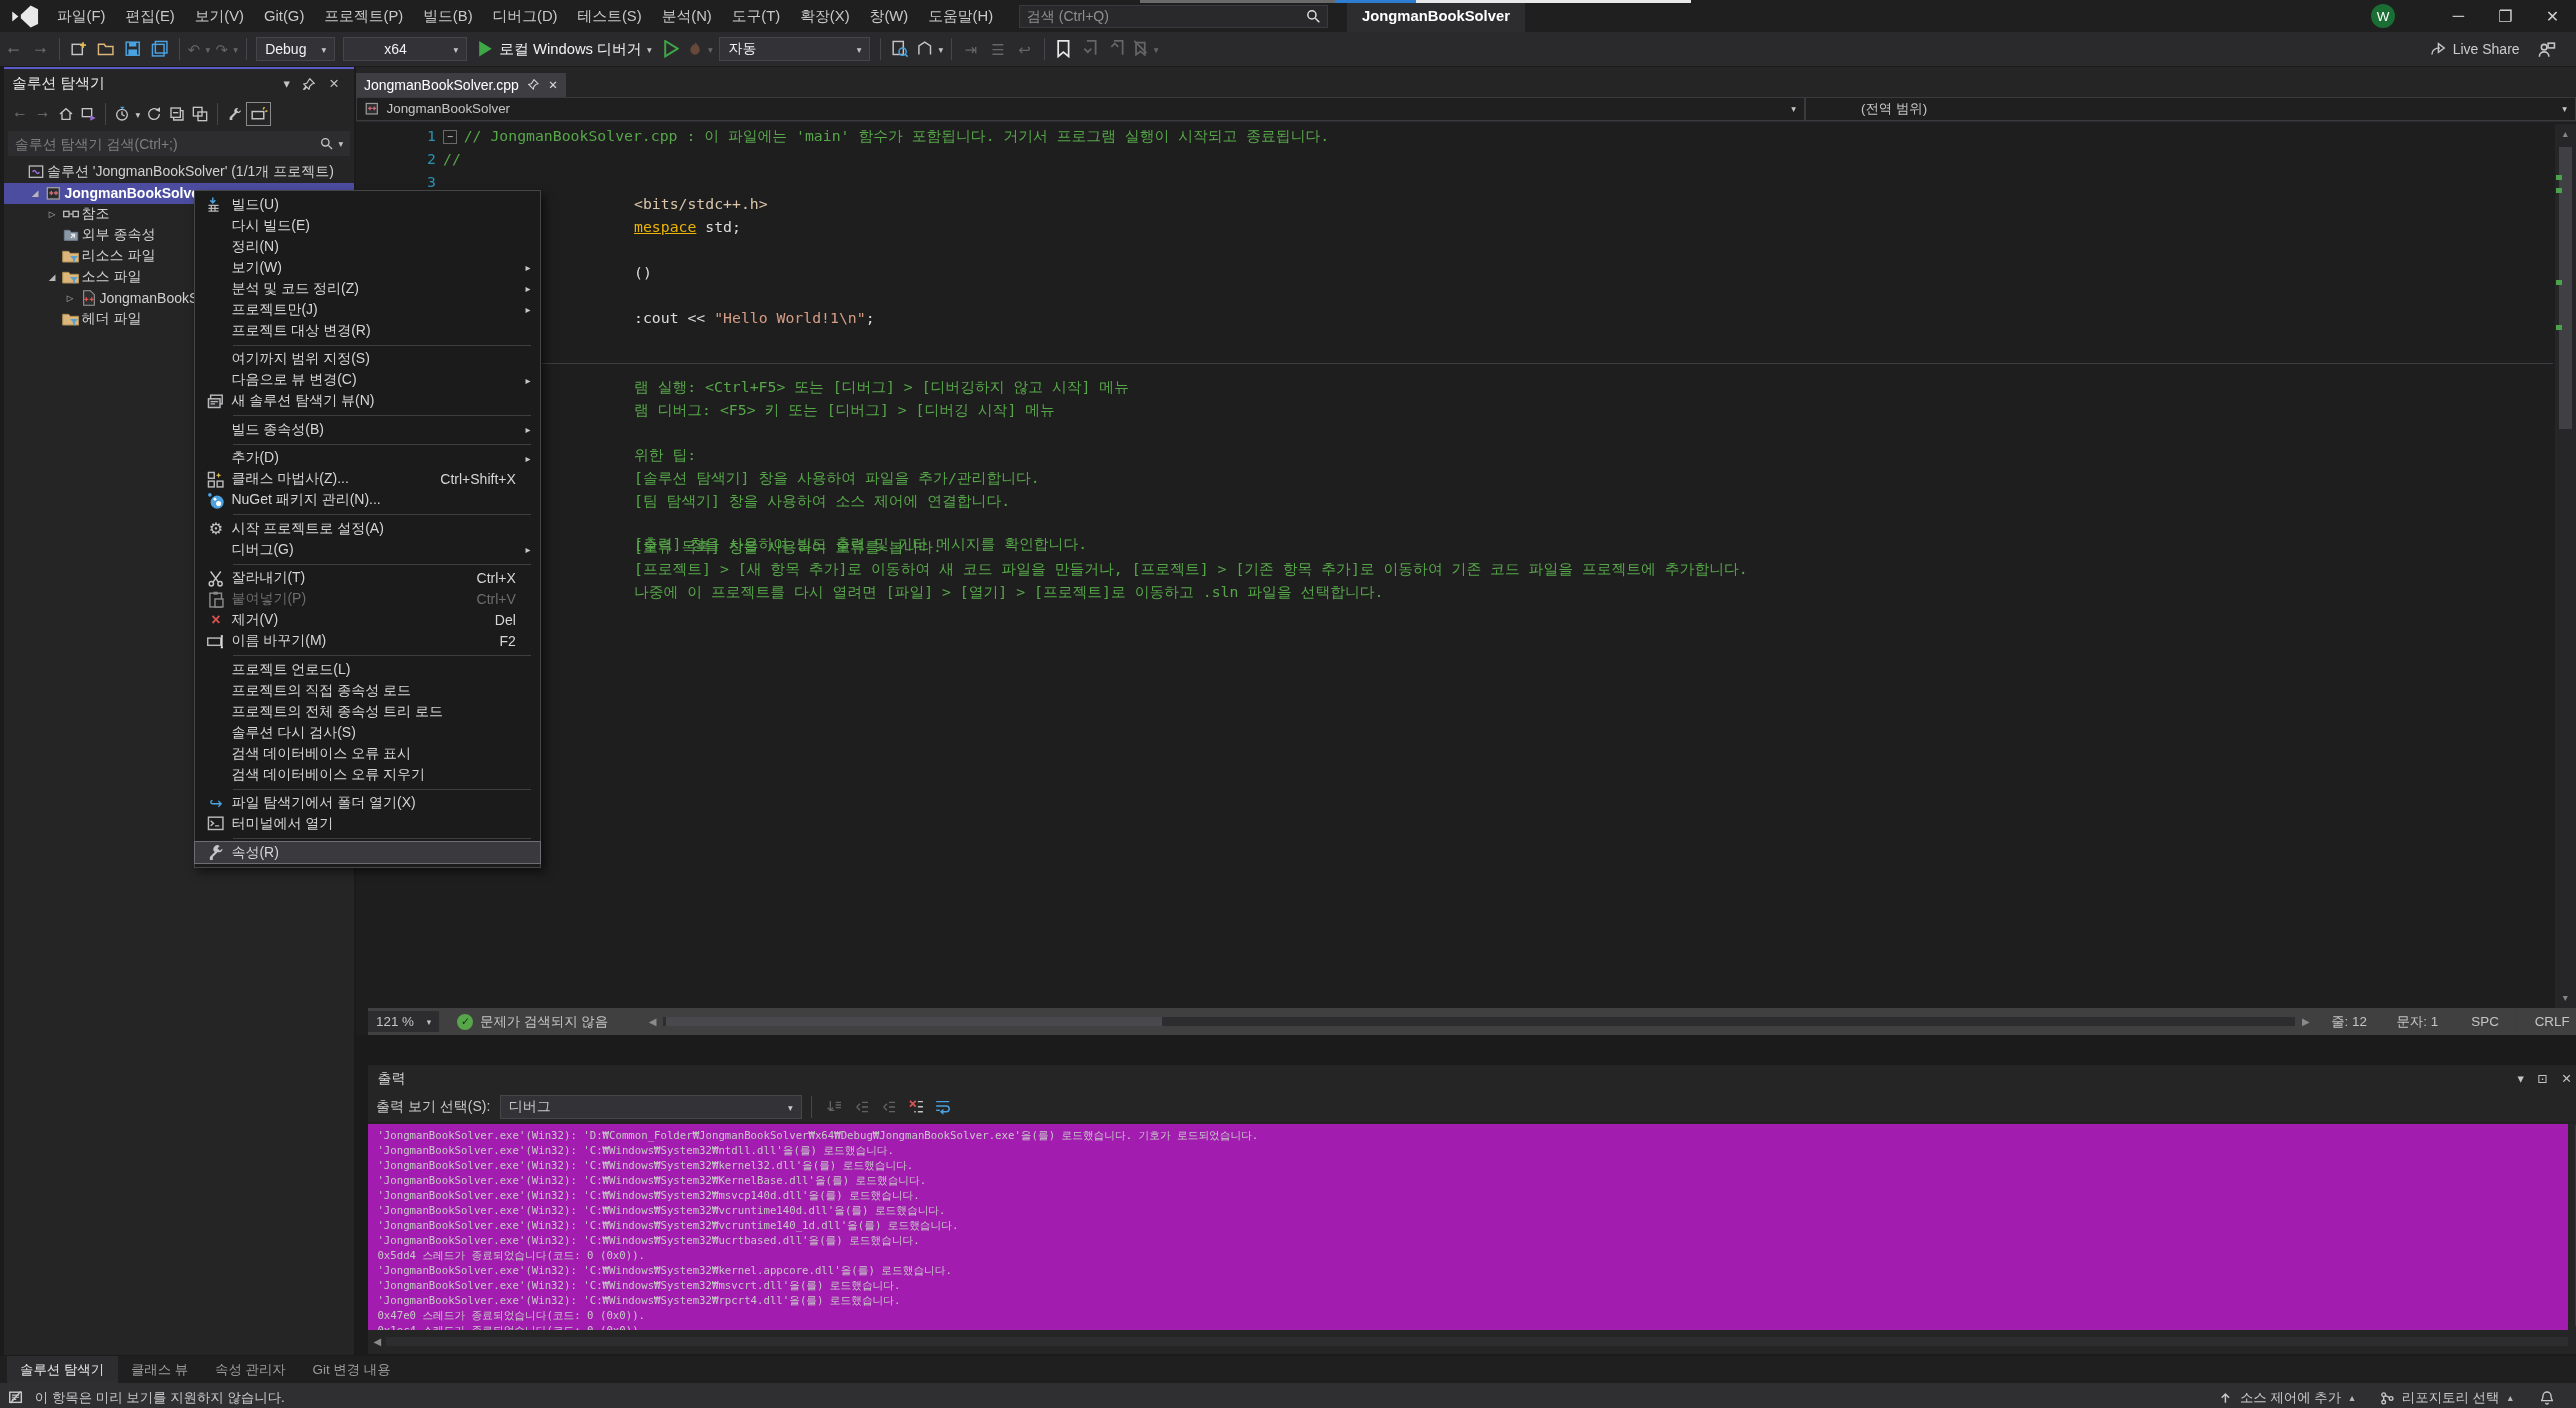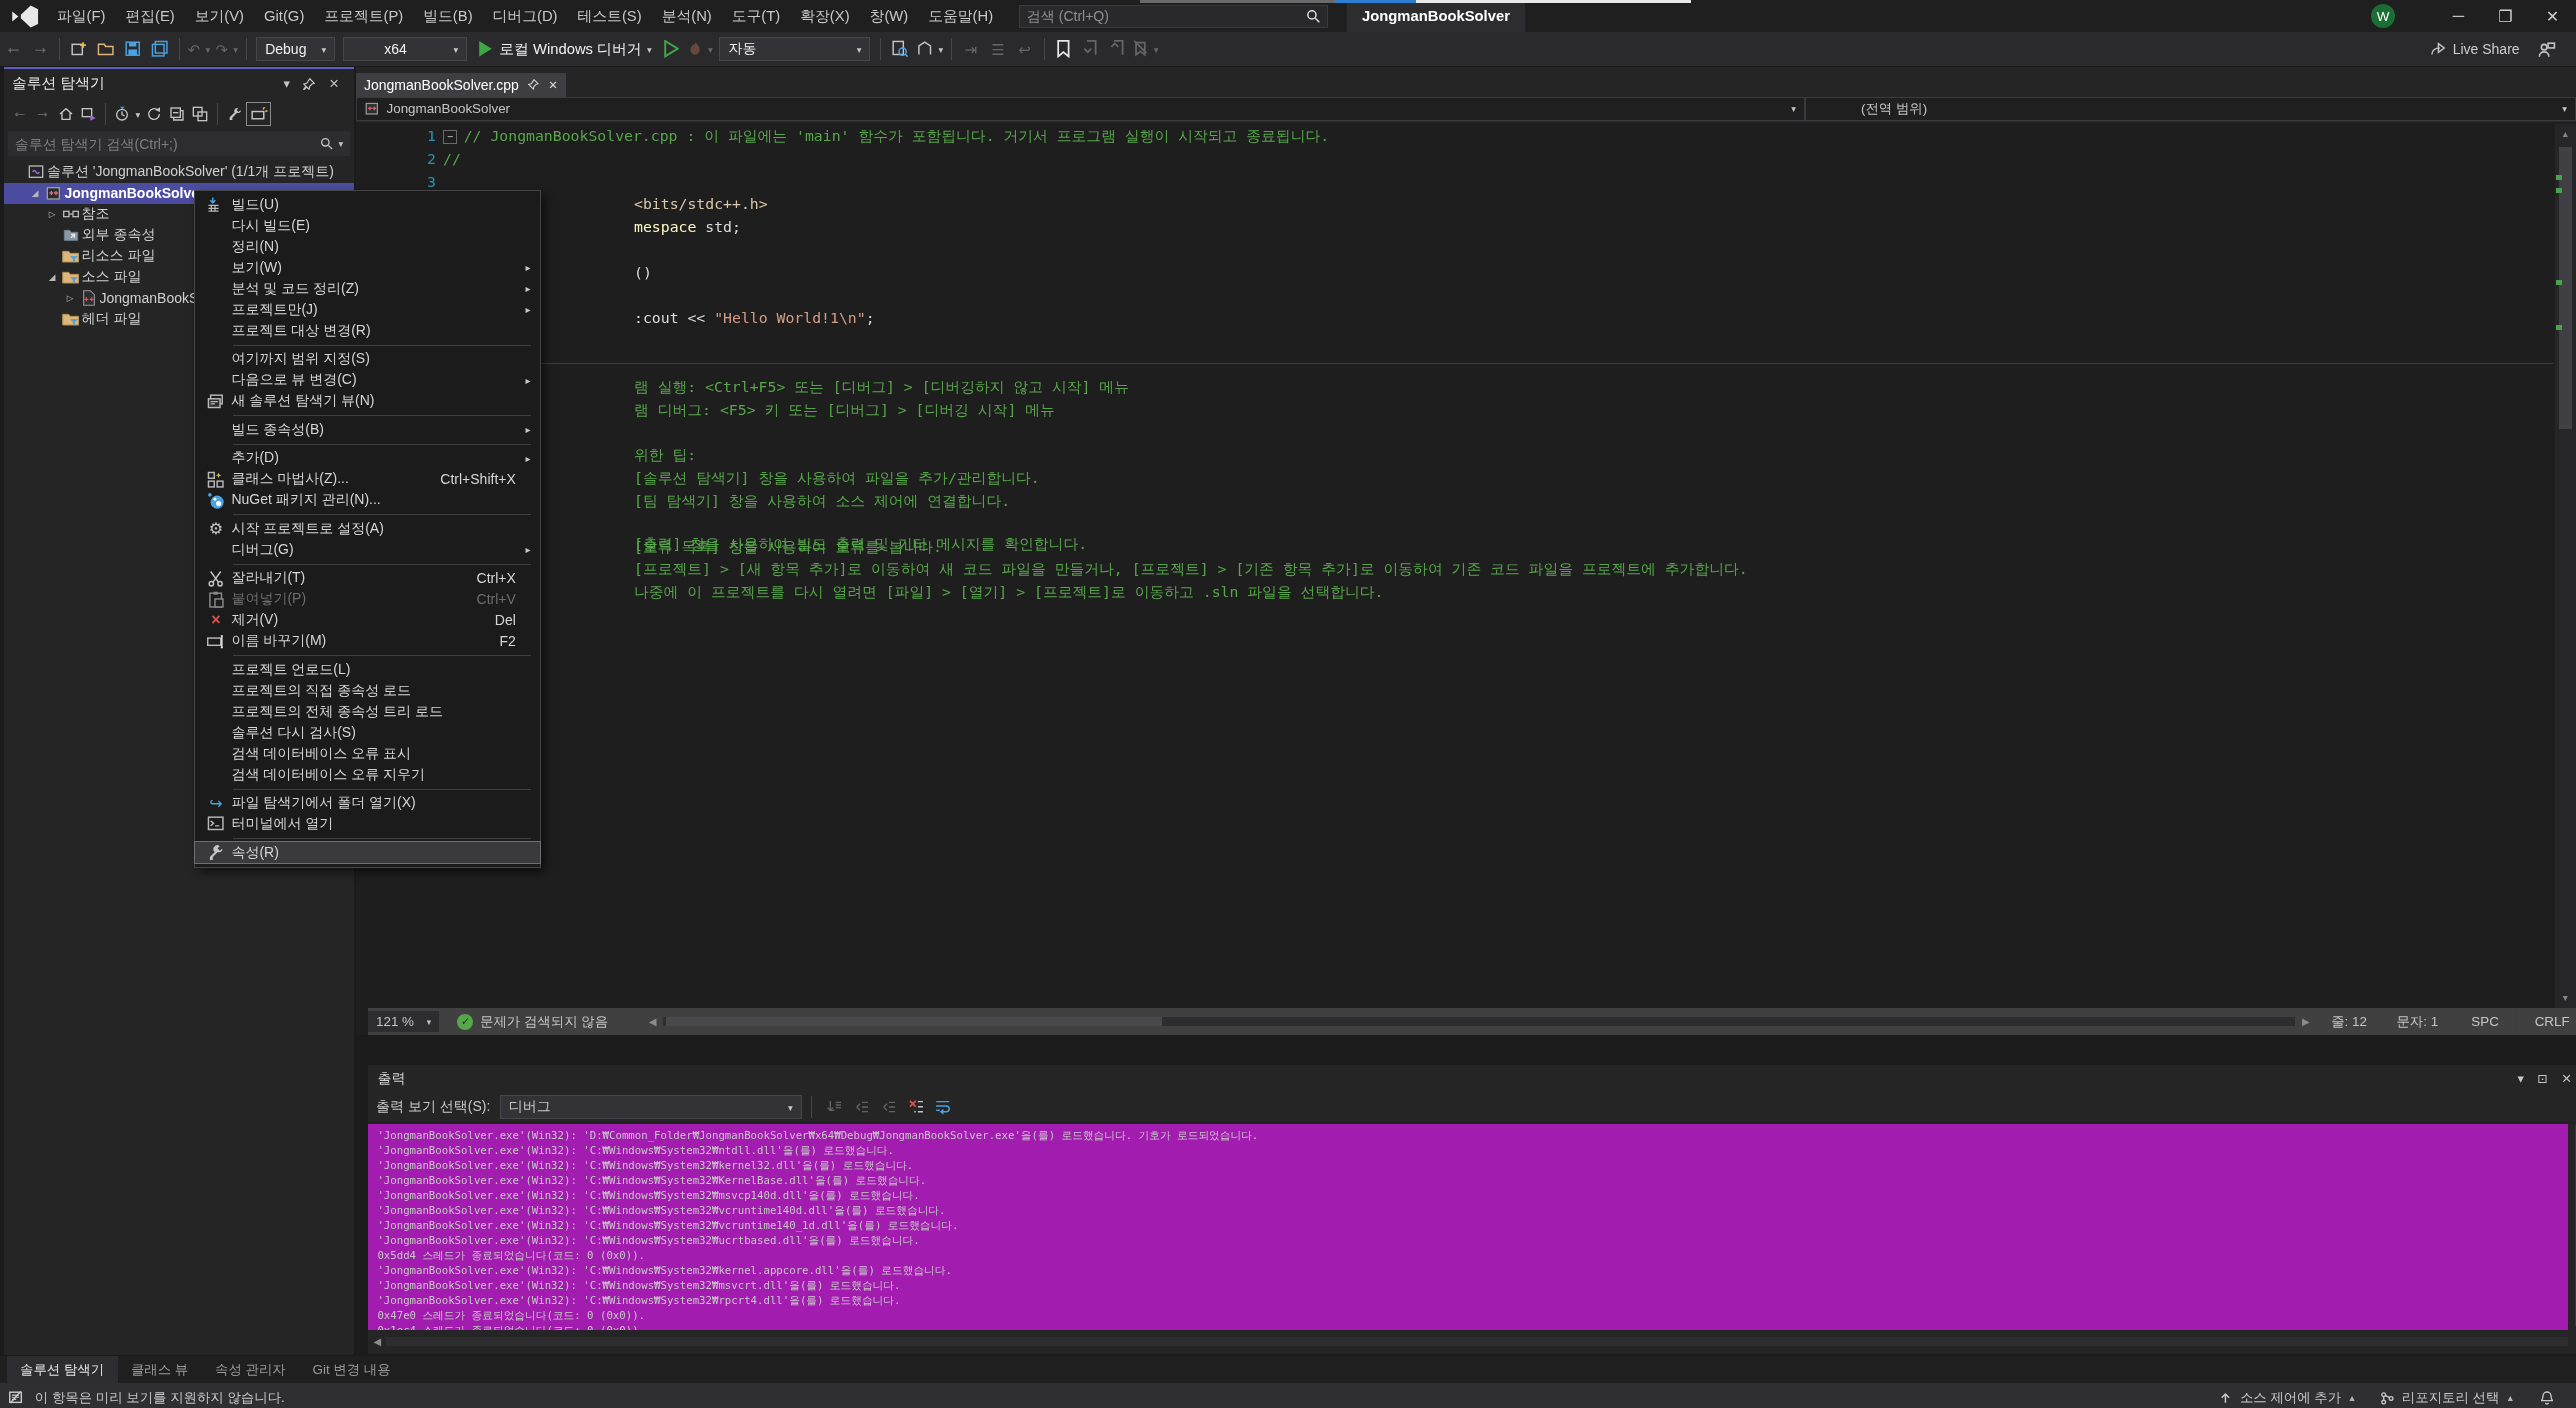--- a/index.html
+++ b/index.html
@@ -53,21 +53,21 @@
   #tabbar { height:29.5px; background:#252526; display:flex; align-items:flex-end; }
   #doctab { height:24px; background:#3e3e42; color:#ffffff; display:flex; align-items:center; font-size:14px; padding:0 8px; }
   #doctab .ticn { margin-left:9.4px; font-size:11.4px; color:#d8d8d8; }
   #navbar { height:25.5px; display:flex; background:#1e1e1e; border-bottom:0.7px solid #2a2a2c; }
   .navbox { height:24px; border:0.7px solid #3a3a3e; background:#1f1f20; display:flex; align-items:center; font-size:13.4px; color:#c5c5c5; padding:0 8px; }
   .navbox .cv { margin-left:auto; font-size:9.4px; }
   #code { position:absolute; left:0; top:57px; right:23px; bottom:27px; overflow:hidden; font-family:"DejaVu Sans Mono","Liberation Mono",monospace; font-size:14.8px; }
   .code-line { position:absolute; left:87px; right:0; height:23px; line-height:23px; white-space:pre; }
   .ln { position:absolute; left:-42px; width:35px; text-align:right; color:#2b91af; }
   .fold { display:inline-block; width:14px; height:14px; border:0.7px solid #6a6a6a; color:#c8c8c8; font-size:10px; line-height:12px; text-align:center; margin-right:6.7px; background:#1e1e1e; vertical-align:1.3px; }
-  .c-com { color:#57a64a; } .c-kw { color:#fef9c3; } .c-str { color:#d69d85; } .c-pl { color:#dcdcdc; } .c-inc { color:#dcc6ab; }
+  .c-com { color:#57a64a; } .c-kw { color:#eab308;text-decoration:underline; } .c-str { color:#d69d85; } .c-pl { color:#dcdcdc; } .c-inc { color:#dcc6ab; }
   .code-rule { position:absolute; left:186px; right:0; height:1.3px; background:#3e3e42; }
   
   #escroll { position:absolute; right:0; top:57px; width:21.5px; bottom:27px; background:#262628; }
   #escroll .arr { height:20px; display:flex; align-items:center; justify-content:center; color:#858585; font-size:8.7px; }
   #escroll .thumb { position:absolute; left:4px; right:4px; top:23px; height:282px; background:#3f3f44; }
   .smark { position:absolute; left:1.3px; width:6.7px; height:5.4px; background:#4aa24a; }
   
   #ebar { position:absolute; left:12px; bottom:0; width:100%; height:27px; background:#404040; display:flex; align-items:center; font-size:13.4px; color:#c5c5c5;justify-content:center; }
   .zoombox { height:21.5px; background:#2d2d30; border-right:0.7px solid #3e3e42; display:flex; align-items:center; padding:0 8px; min-width:72px; }
   .okdot { width:16px; height:16px; border-radius:50%; background:#57a64a; color:#103310; font-size:10.7px; display:flex; align-items:center; justify-content:center; margin:0 6.7px 0 17.4px; }

